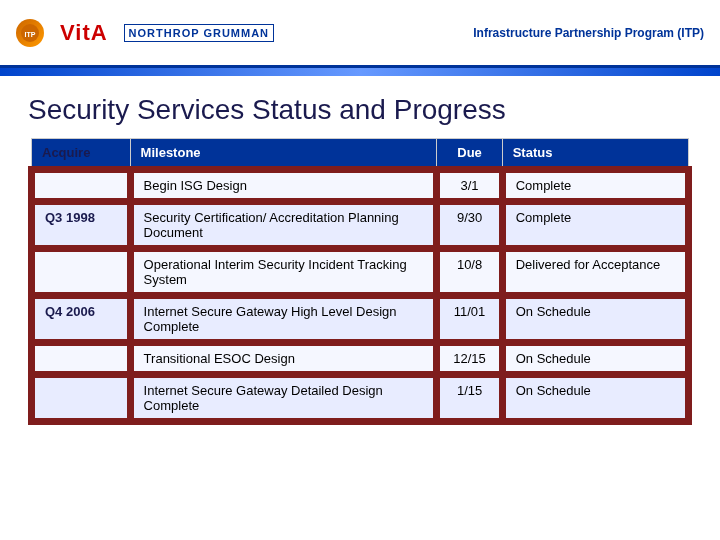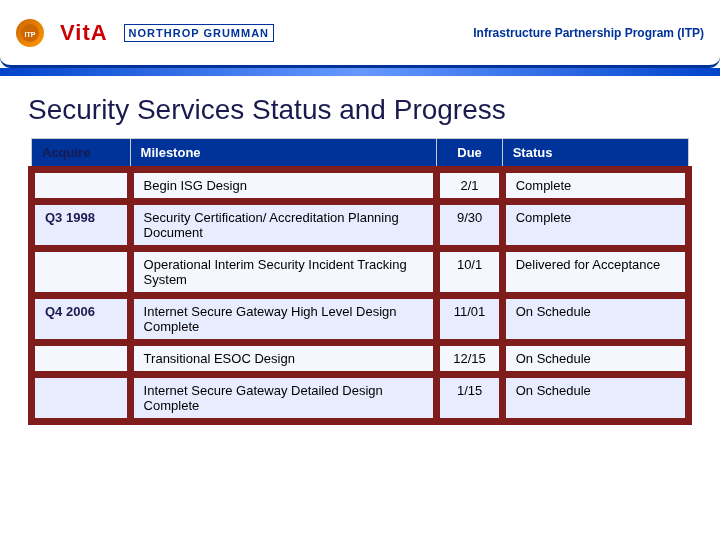--- a/index.html
+++ b/index.html
@@ -12,21 +12,20 @@
     }
 
     
     .header {
       display: flex;
       align-items: center;
       height: 68px;
       background: #fff;
       border-bottom: 3px solid #003399;
       padding: 0 16px;
-      border-radius: 11px;
     }
     .header-logos {
       display: flex;
       align-items: center;
       gap: 16px;
       flex: 1;
     }
     .logo-vita {
       display: flex;
       align-items: center;
@@ -168,33 +167,33 @@
         <th class="col-quarter">Acquire</th>
         <th class="col-milestone">Milestone</th>
         <th class="col-due">Due</th>
         <th class="col-status">Status</th>
       </tr>
     </thead>
     <tbody id="table-body">
     <tr>
           <td class="col-quarter"></td>
           <td class="col-milestone">Begin ISG Design</td>
-          <td class="col-due">2/1</td>
+          <td class="col-due">3/1</td>
           <td class="col-status">Complete</td>
         </tr>
         <tr>
           <td class="col-quarter">Q3 1998</td>
           <td class="col-milestone">Security Certification/ Accreditation Planning Document</td>
           <td class="col-due">9/30</td>
           <td class="col-status">Complete</td>
         </tr>
         <tr>
           <td class="col-quarter"></td>
           <td class="col-milestone">Operational Interim Security Incident Tracking System</td>
-          <td class="col-due">10/1</td>
+          <td class="col-due">10/8</td>
           <td class="col-status">Delivered for Acceptance</td>
         </tr>
         <tr>
           <td class="col-quarter">Q4 2006</td>
           <td class="col-milestone">Internet Secure Gateway High Level Design Complete</td>
           <td class="col-due">11/01</td>
           <td class="col-status">On Schedule</td>
         </tr>
         <tr>
           <td class="col-quarter"></td>

